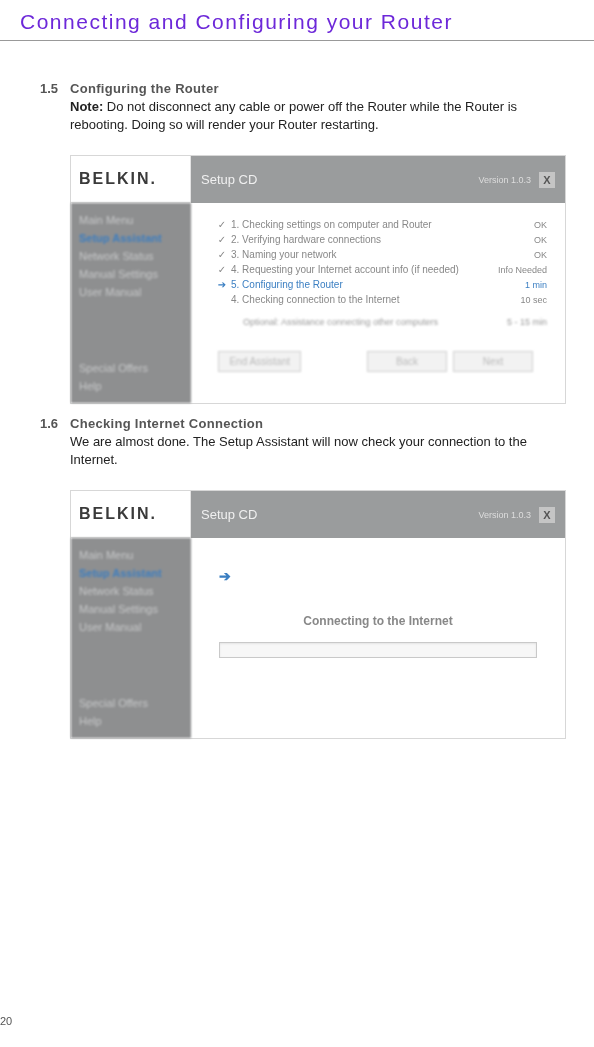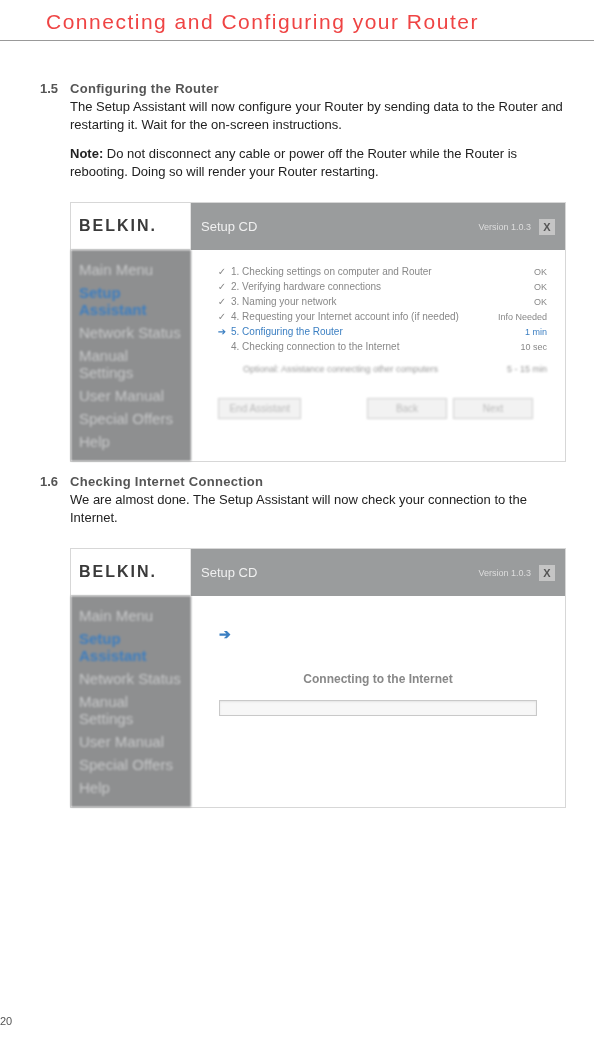--- a/index.html
+++ b/index.html
@@ -6,26 +6,25 @@
   body {
     width: 594px;
     height: 1047px;
     background: #fff;
     font-family: Arial, Helvetica, sans-serif;
     color: #333;
     position: relative;
   }
   .page-header {
     padding: 10px 20px 4px 20px;
-    color: #ef4444;
+    color: #6d28d9;
     font-size: 21px;
     letter-spacing: 1.5px;
     font-weight: 400;
     font-stretch: condensed;
-    margin-left: 26px;
   }
   .header-rule {
     border: none;
     border-top: 1px solid #999;
     margin: 2px 0 0 0;
   }
   .content {
     padding: 40px 30px 0 40px;
   }
   .section { margin-bottom: 10px; }
@@ -97,21 +96,21 @@
     background: #c5c5c5;
     color: #555;
     display: flex; align-items: center; justify-content: center;
     font-size: 11px; font-weight: bold;
   }
   .ss-body { display: flex; min-height: 200px; }
   .ss-sidebar {
     width: 120px;
     background: #8e8f90;
     color: #c7c8c9;
-    font-size: 15px;
+    font-size: 11px;
     display: flex;
     flex-direction: column;
     justify-content: space-between;
     padding: 8px 6px 8px 8px;
     filter: blur(0.8px);
   }
   .ss-side-top > div, .ss-side-bottom > div {
     padding: 3px 0;
   }
   .ss-side-active { color: #3e7ebf; font-weight: bold; filter: none; }
@@ -205,21 +204,20 @@
 <div class="page-header">Connecting and Configuring your Router</div>
 <hr class="header-rule">
 
 <div class="content">
 
   <div class="section">
     <div class="sec-row">
       <div class="sec-num">1.5</div>
       <div class="sec-body">
         <div class="sec-title">Configuring the Router</div>
-        <div class="sec-text">The Setup Assistant will now configure your Router by sending data to the Router and restarting it. Wait for the on-screen instructions.</div>
         <div class="sec-text">
           <span class="note-label">Note:</span>
           <span>Do not disconnect any cable or power off the Router while the Router is rebooting. Doing so will render your Router restarting.</span>
         </div>
       </div>
     </div>
   </div>
 
   <div class="screenshot">
     <div class="ss-top">

